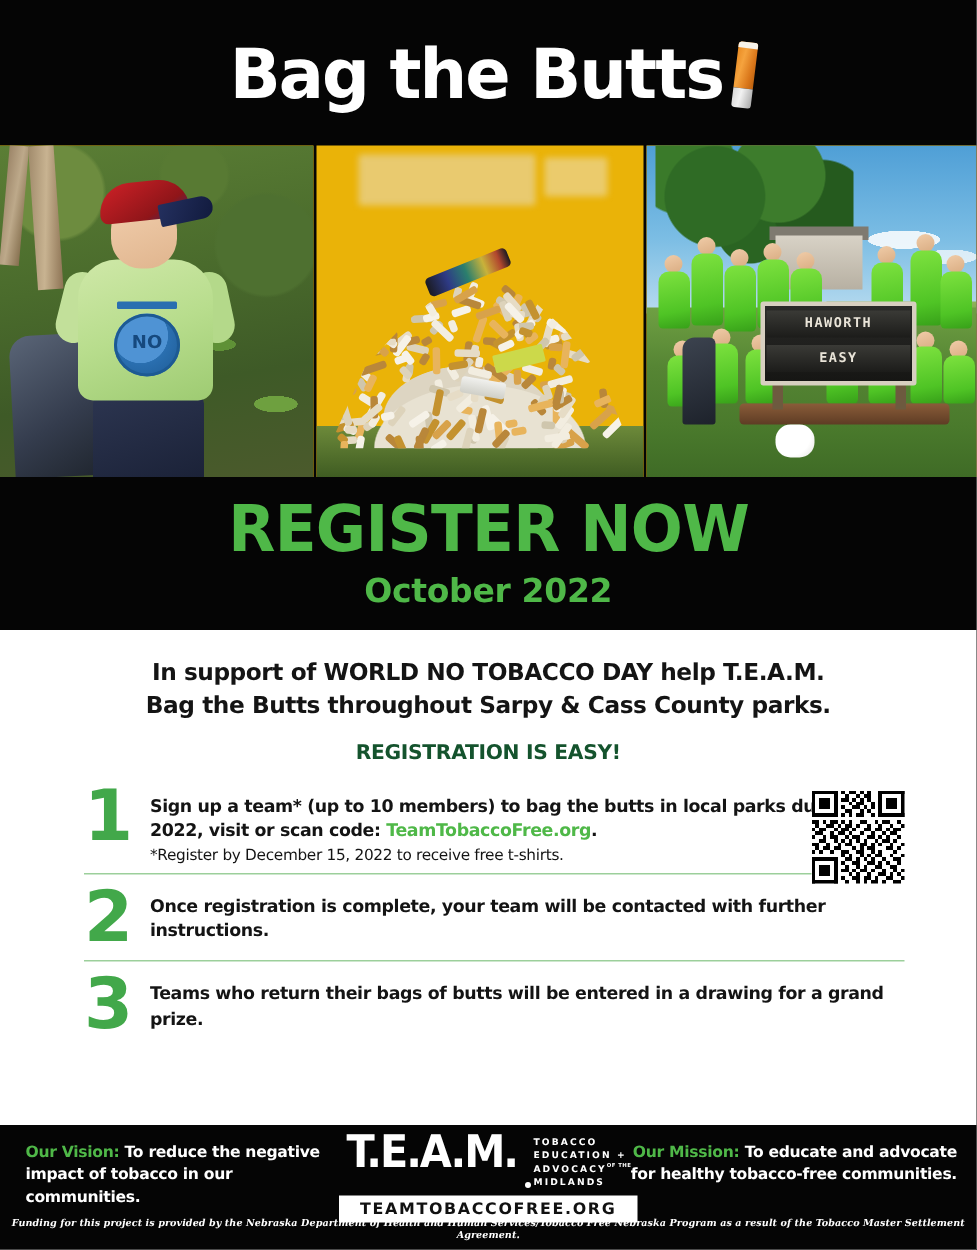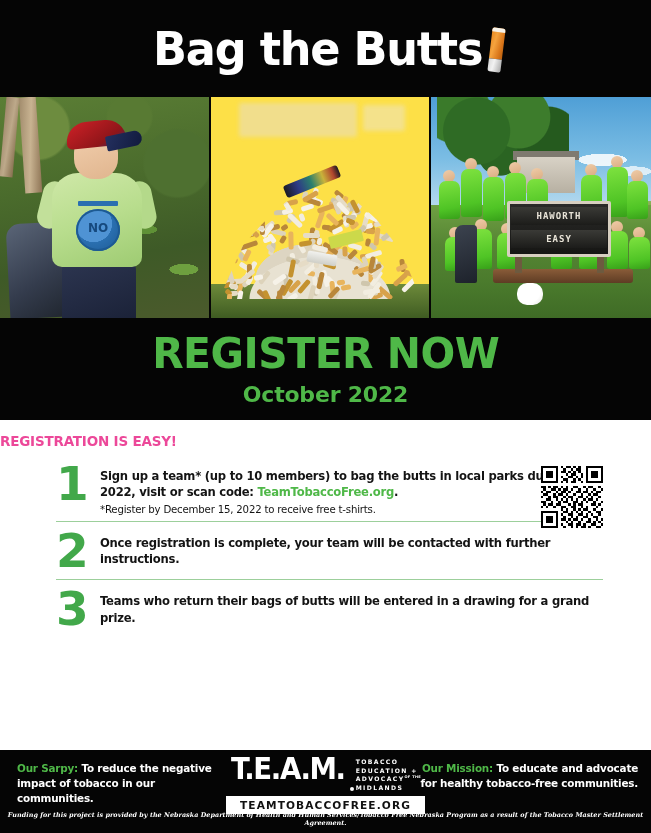--- a/index.html
+++ b/index.html
@@ -41,21 +41,21 @@
     background:linear-gradient(100deg,#d8d8d8 0%,#f2f2f2 40%,#a9a9a9 100%);
     border-radius:0 0 2px 2px;
   }
   .cig-tip {
     position:absolute; left:0; top:0; width:13px; height:4px;
     background:#f7f3ea; border-radius:2px 2px 0 0;
   }
 
   
   .photos { position:absolute; left:0; top:97px; width:651px; height:221px; display:flex; gap:2px; }
-  .photo { position:relative; overflow:hidden; background:#fde047; }
+  .photo { position:relative; overflow:hidden; background:#eab308; }
   .p1 { width:209px; }
   .p2 { width:218px; }
   .p3 { width:220px; }
 
   
   .p1 .bg {
     position:absolute; inset:0;
     background:
       radial-gradient(circle at 18% 14%, #6d8c3f 0 12%, transparent 13%),
       radial-gradient(circle at 62% 9%, #587a33 0 9%, transparent 10%),
@@ -272,23 +272,23 @@
     position:absolute; left:0; top:420px; width:651px; height:330px;
     background:#ffffff;
   }
   .support {
     text-align:center; padding-top:17px;
     font-family:"DejaVu Sans", sans-serif;
     font-size:15.5px; font-weight:bold; color:#141414;
     line-height:1.42; letter-spacing:-0.3px;
   }
   .easy {
-    margin-top:13px;
-    font-family:"DejaVu Sans", sans-serif;
-    font-size:13.5px; font-weight:bold; color:#ec4899; letter-spacing:-0.2px;
+    text-align:center; margin-top:13px;
+    font-family:"DejaVu Sans", sans-serif;
+    font-size:13.5px; font-weight:bold; color:#14532d; letter-spacing:-0.2px;
   }
 
   .steps { margin-top:13px; padding:0 48px 0 56px; }
   .step { display:flex; align-items:flex-start; position:relative; }
   .step-num {
     font-family:"DejaVu Sans", sans-serif;
     font-size:47px; font-weight:bold; color:#42A84A;
     line-height:0.94; width:40px; flex:0 0 40px; letter-spacing:-2px;
   }
   .step-body { flex:1; padding-top:6px; padding-left:4px; }
@@ -693,20 +693,24 @@
       <div class="bagw"></div>
     </div>
   </div>
 
   <div class="register">
     <div class="reg-title">REGISTER NOW</div>
     <div class="reg-date">October 2022</div>
   </div>
 
   <div class="body-white">
+    <div class="support">
+      <div>In support of WORLD NO TOBACCO DAY help T.E.A.M.</div>
+      <div>Bag the Butts throughout Sarpy &amp; Cass County parks.</div>
+    </div>
     <div class="easy">REGISTRATION IS EASY!</div>
 
     <div class="steps">
 
       <div class="step">
         <div class="step-num">1</div>
         <div class="step-body">
           <div class="step-text">
             <span>Sign up a team* (up to 10 members) to bag the butts in local parks during May 2022, visit or scan code: </span><a class="link" href="#" style="text-decoration:none">TeamTobaccoFree.org</a><span>.</span>
           </div>
@@ -905,21 +909,21 @@
           <div class="step-text">Teams who return their bags of butts will be entered in a drawing for a grand prize.</div>
         </div>
       </div>
 
     </div>
   </div>
 
   <div class="footer">
     <div class="foot-row">
       <div class="vision">
-        <span class="lbl">Our Sarpy:</span><span> To reduce the negative impact of tobacco in our communities.</span>
+        <span class="lbl">Our Vision:</span><span> To reduce the negative impact of tobacco in our communities.</span>
       </div>
 
       <div class="logo">
         <div class="logo-top">
           <div class="logo-team">T.E.A.M.</div>
           <div class="logo-tag">
             <div>TOBACCO</div>
             <div>EDUCATION +</div>
             <div><span>ADVOCACY</span><span class="ofthe">OF THE</span></div>
             <div style="position:relative"><span class="logo-dot"></span><span>MIDLANDS</span></div>

